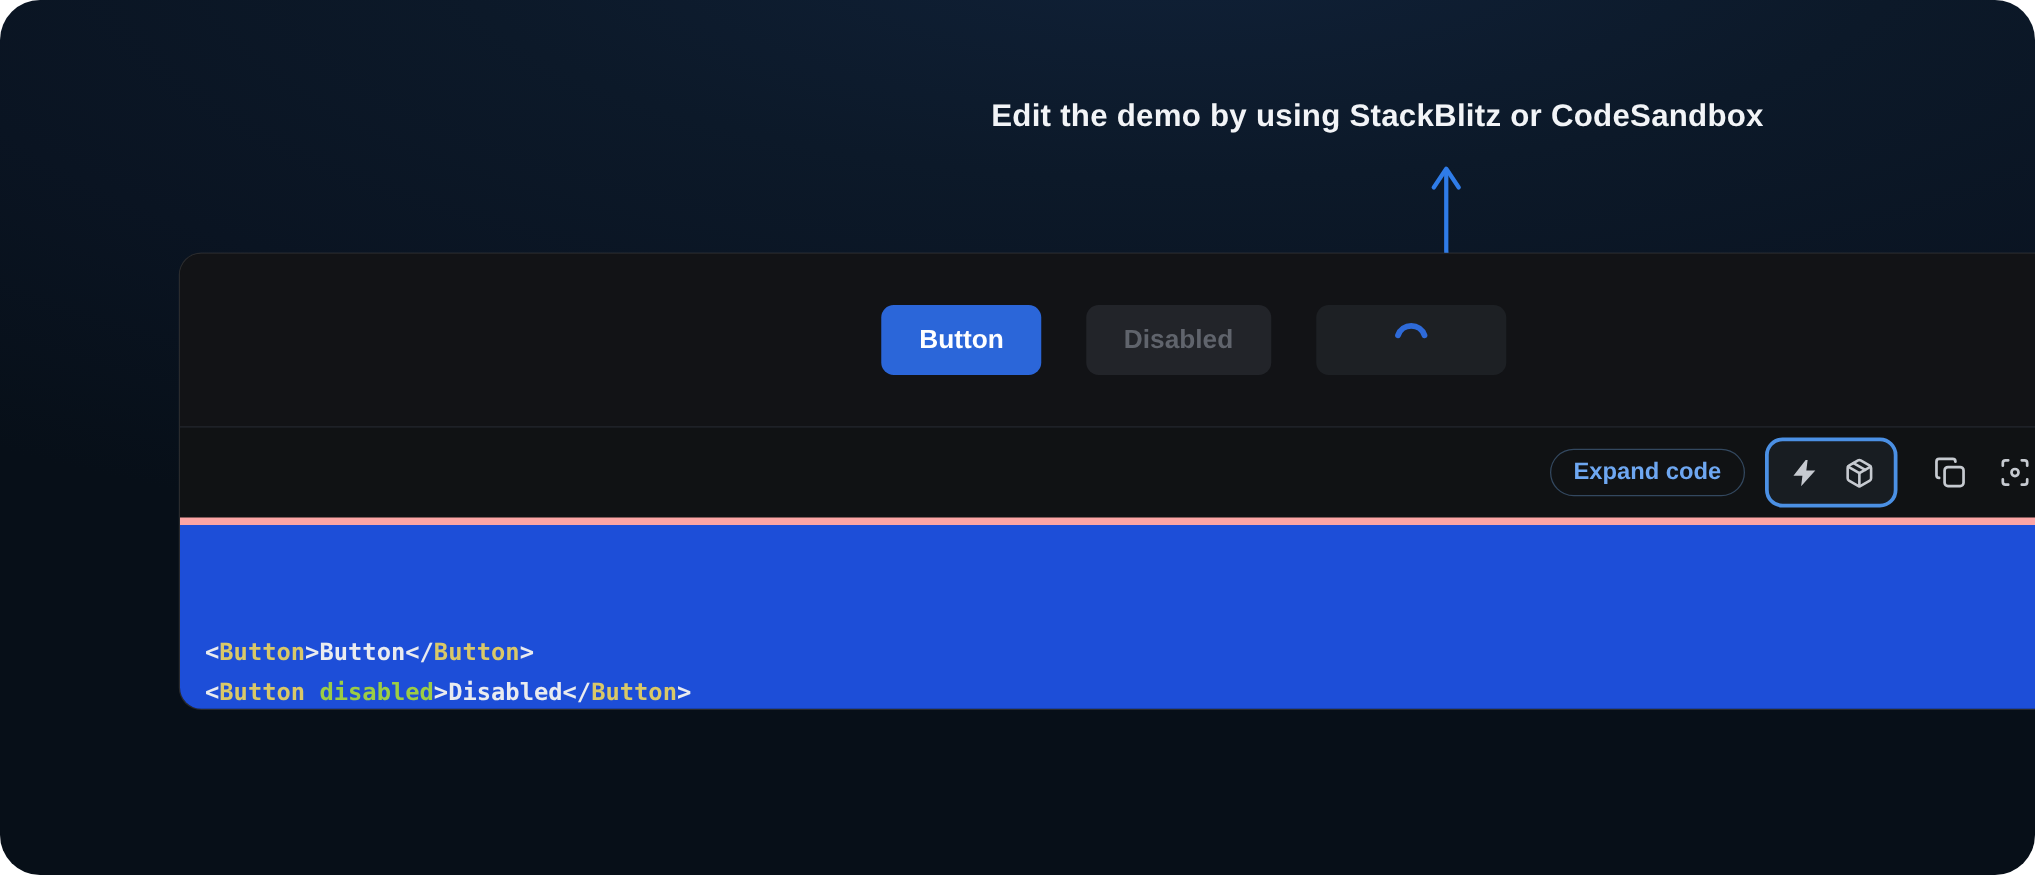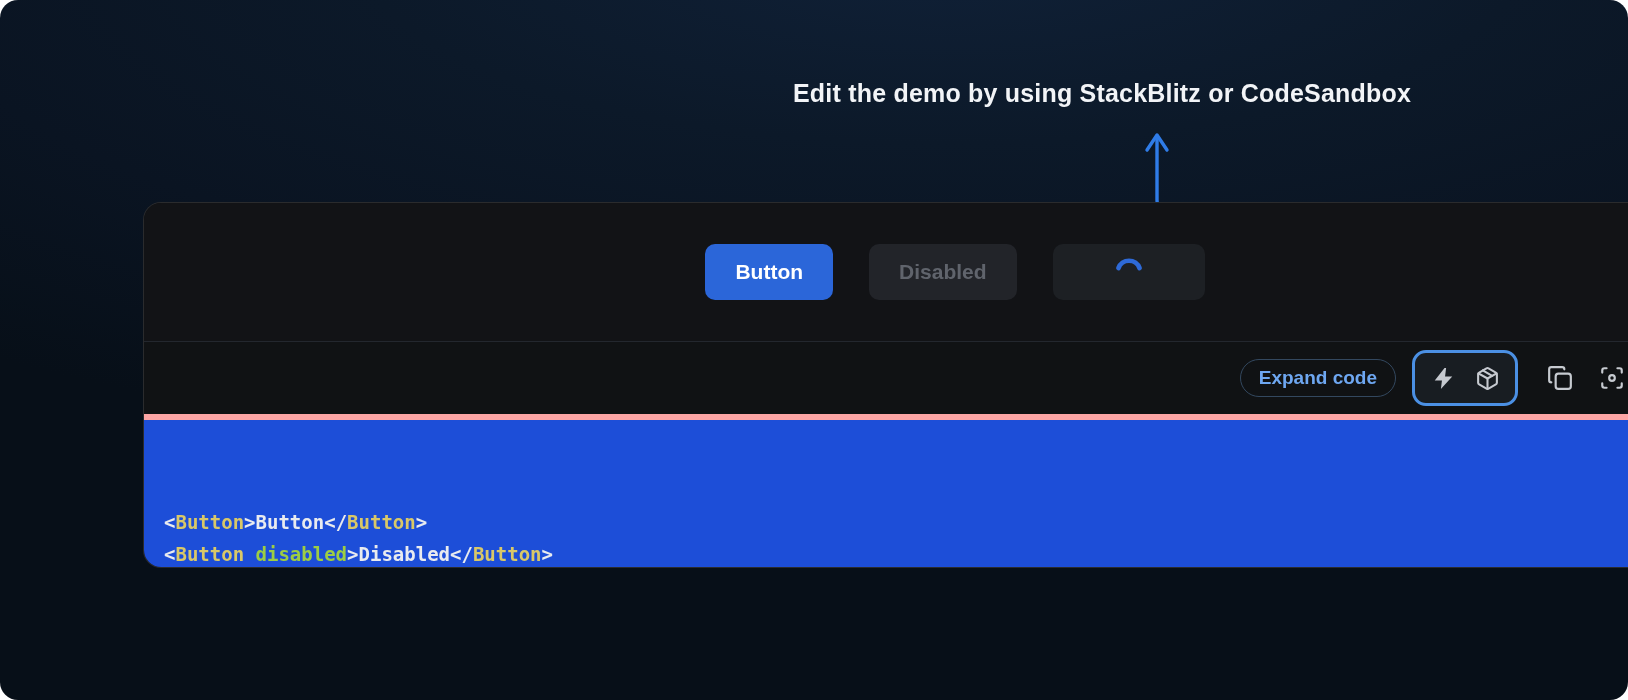--- a/index.html
+++ b/index.html
@@ -1,21 +1,21 @@
 <!DOCTYPE html>
 <html style="--accent: #2f7ce8; --primary-btn: #2b66d9; --expand-text: #6ea7f1; --tok-tag: #d9c868; --tok-attr: #9ccd44; --tok-text: #e9ebef; --icon: #c6cad0;"><head>
 <meta charset="utf-8">
 <style>
   * { margin: 0; padding: 0; box-sizing: border-box; }
   html, body { width: 1628px; height: 700px; background: #ffffff; }
   body { font-family: "Liberation Sans", sans-serif; position: relative; overflow: hidden; }
 
   .panel {
     position: absolute; inset: 0;
-    border-radius: 18px;
+    border-radius: 32px;
     background: radial-gradient(95% 75% at 58% -8%, #102138 0%, #0c1929 38%, #0a1422 68%, #070f18 100%);
     overflow: hidden;
   }
 
   .callout {
     position: absolute; left: 793px; top: 79px;
     font-size: 25px; font-weight: 700; color: #f2f4f7; letter-spacing: .2px;
     white-space: nowrap;
   }
 

